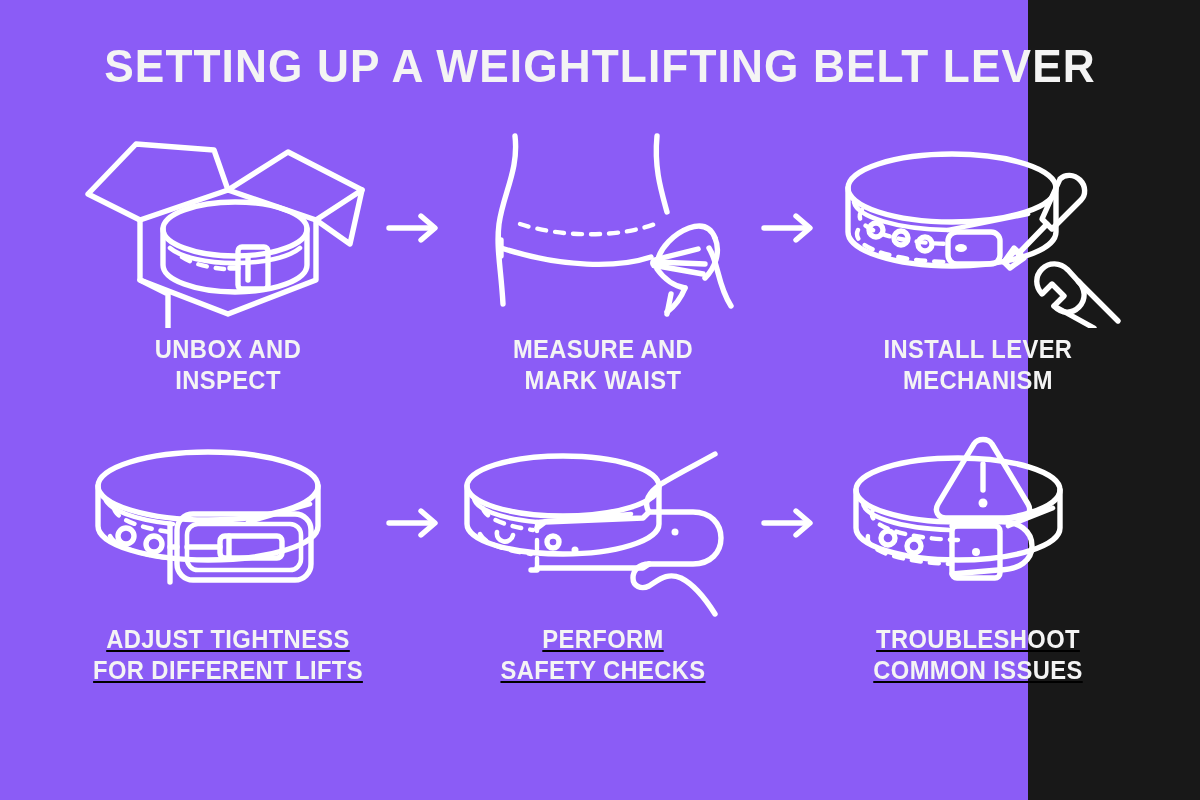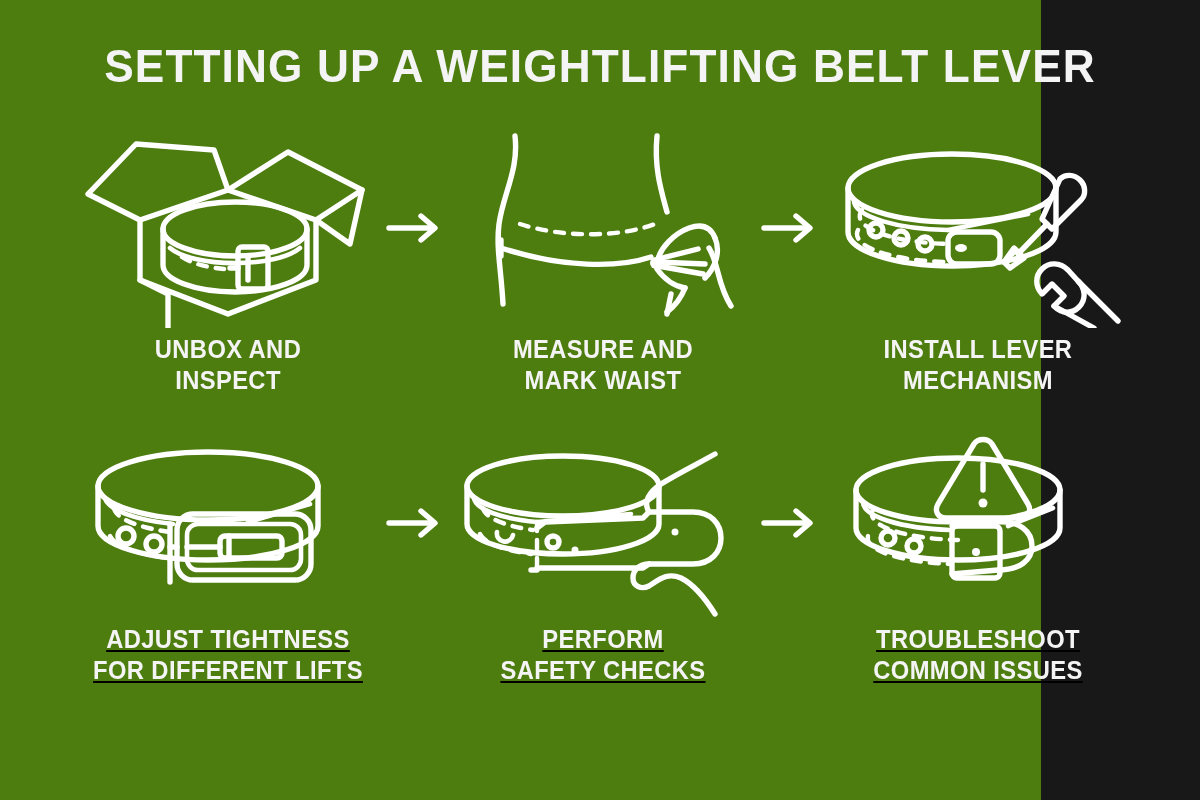--- a/index.html
+++ b/index.html
@@ -11,22 +11,21 @@
     width: 1200px;
     height: 800px;
     overflow: hidden;
     font-family: "Liberation Sans", sans-serif;
     -webkit-font-smoothing: antialiased;
   }
   #poster {
     position: relative;
     width: 1028px;
     height: 800px;
-    background: #4d7c0f;
-    padding-left: 13px;
+    background: #8b5cf6;
   }
   #title {
     position: absolute;
     top: 42px;
     left: 0;
     width: 1200px;
     text-align: center;
     color: #f4f4f4;
     font-family: "Liberation Sans", sans-serif;
     font-weight: bold;

